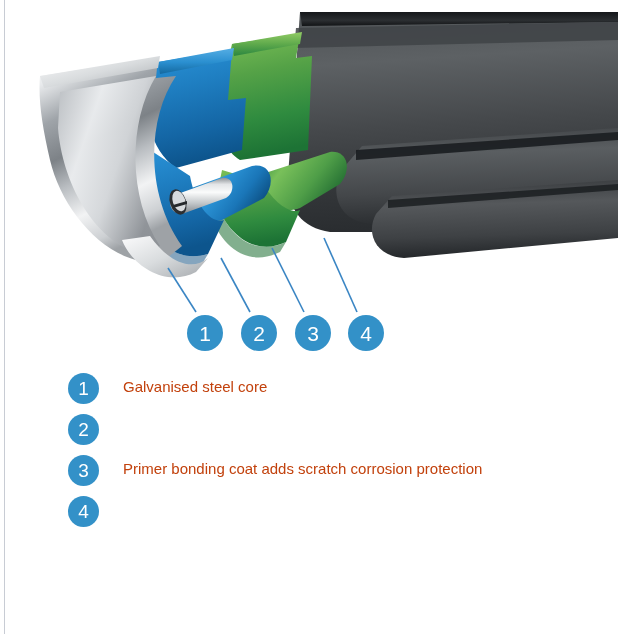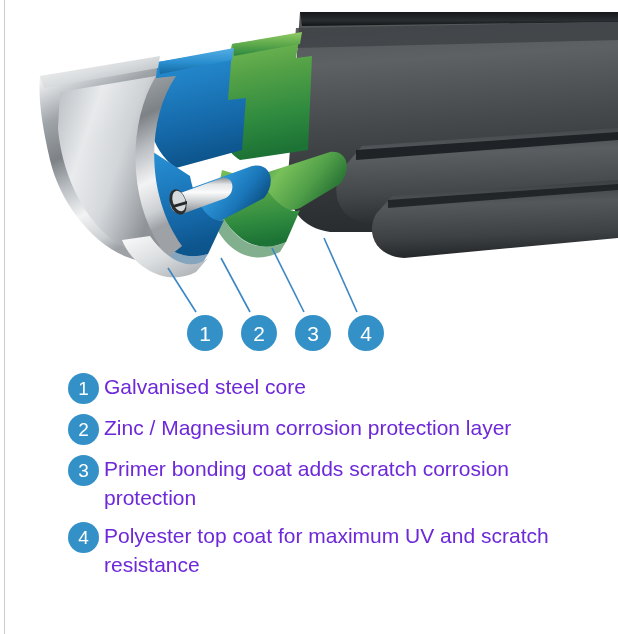--- a/index.html
+++ b/index.html
@@ -52,23 +52,23 @@
     background: #3391c8;
     color: #ffffff;
     font-size: 19px;
     line-height: 31px;
     text-align: center;
     margin-left: 68px;
     margin-top: 1px;
   }
   .legend-text {
     flex: 1 1 auto;
-    margin-left: 5px;
-    color: #6d28d9;
-    font-size: 21px;
+    margin-left: 24px;
+    color: #c2410c;
+    font-size: 15px;
     line-height: 29px;
     max-width: 470px;
   }
 </style>
 </head>
 <body>
 
 <div id="page">
 
   <div id="left-rule"></div>
@@ -269,27 +269,25 @@
 
   <div id="legend">
 
     <div class="legend-row">
       <div class="legend-badge">1</div>
       <div class="legend-text">Galvanised steel core</div>
     </div>
 
     <div class="legend-row">
       <div class="legend-badge">2</div>
-      <div class="legend-text">Zinc / Magnesium corrosion protection layer</div>
     </div>
 
     <div class="legend-row">
       <div class="legend-badge">3</div>
       <div class="legend-text">Primer bonding coat adds scratch corrosion protection</div>
     </div>
 
     <div class="legend-row">
       <div class="legend-badge">4</div>
-      <div class="legend-text">Polyester top coat for maximum UV and scratch resistance</div>
     </div>
 
   </div>
 </div>
 
 </body></html>

